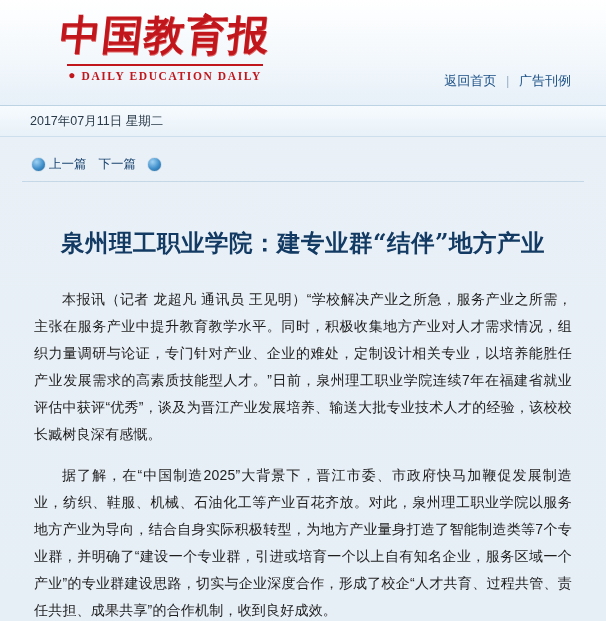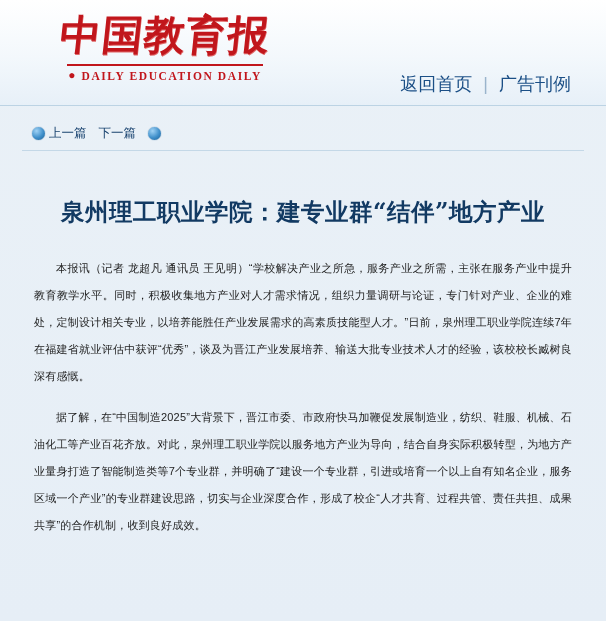--- a/index.html
+++ b/index.html
@@ -62,21 +62,21 @@
   }
   .logo-en .bullet {
     font-size: 12px;
     vertical-align: 1px;
   }
 
   .top-links {
     position: absolute;
     right: 35px;
     top: 72px;
-    font-size: 18px;
+    font-size: 13px;
     color: #1a4f86;
     white-space: nowrap;
   }
   .top-links a {
     color: #1b4f86;
     text-decoration: none;
     cursor: pointer;
   }
   .top-links .sep {
     color: #9ab4cc;
@@ -141,21 +141,21 @@
     margin-top: 24px;
     font-size: 14px;
     color: #333;
     letter-spacing: 0.5px;
   }
   .body {
     margin-top: 26px;
   }
   .body p {
     margin: 0 0 14px 0;
-    font-size: 11px;
+    font-size: 14px;
     line-height: 27px;
     color: #1d1d1d;
     text-indent: 2em;
     text-align: justify;
     letter-spacing: 0.2px;
   }
 </style>
 </head>
 <body>
 
@@ -171,20 +171,21 @@
       </div>
     </div>
 
     <div class="top-links">
       <a class="nav-top-link" href="#">返回首页</a>
       <span class="sep">|</span>
       <a class="nav-top-link" href="#">广告刊例</a>
     </div>
   </div>
 
+  <div class="date-bar">2017年07月11日 星期二</div>
 
   <div class="navbar">
     <span class="nav-dot"></span>
     <a class="nav-link" href="#">上一篇</a>
     <a class="nav-link" href="#">下一篇</a>
     <span class="nav-dot"></span>
   </div>
 
   <div class="article">
     <h1 class="headline">泉州理工职业学院：建专业群“结伴”地方产业</h1>

